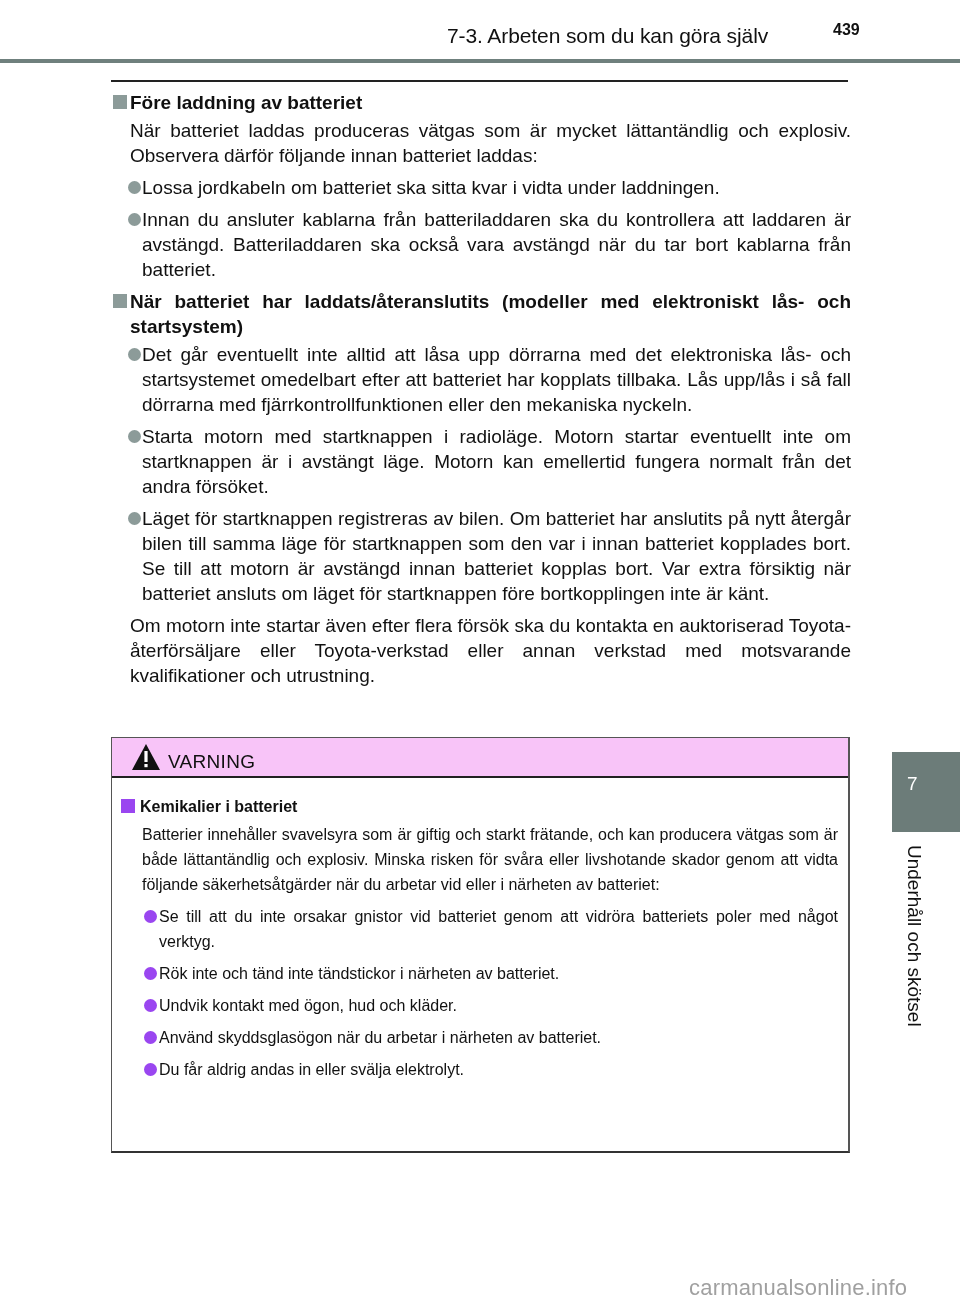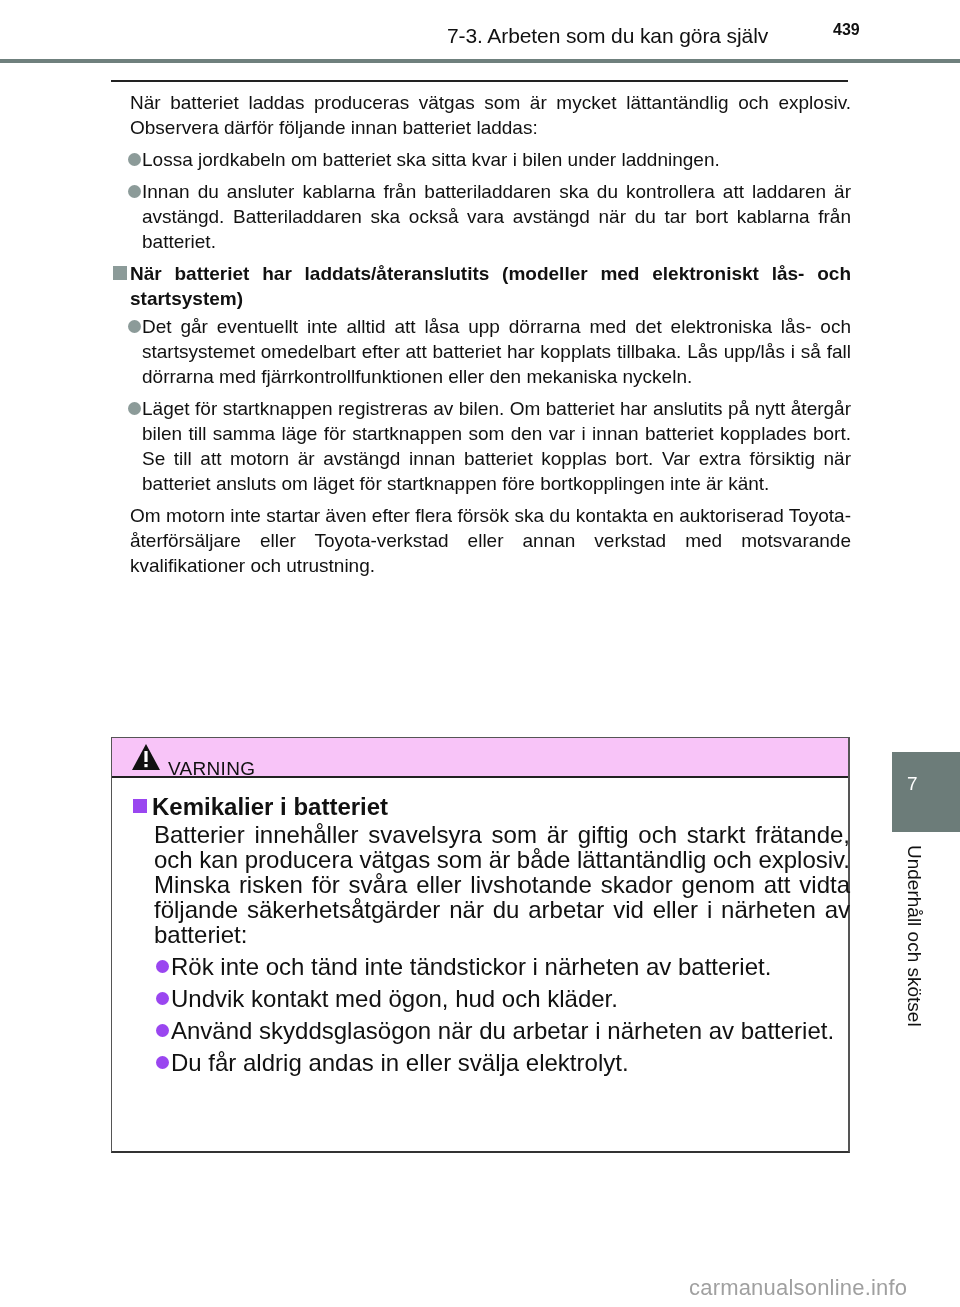--- a/index.html
+++ b/index.html
@@ -58,24 +58,24 @@
       border: 1px solid #555; border-right: 2px solid #555; border-bottom: 2px solid #333;
       background: #fff;
     }
     .warning-header {
       height: 38px; background: #f8c4f8; border-bottom: 2px solid #222; position: relative;
     }
     .warn-icon {
       position: absolute; left: 19px; top: 5px; width: 30px; height: 28px;
     }
     .warn-title {
-      position: absolute; left: 56px; top: 20px; font-size: 19px; color: #111; letter-spacing: 0.3px; text-align: center;
+      position: absolute; left: 56px; top: 13px; font-size: 19px; color: #111; letter-spacing: 0.3px; text-align: center;
     }
     .warning-body {
-      position: absolute; left: 16px; top: 56px; width: 722px; font-size: 24px; line-height: 25px;
+      position: absolute; left: 4px; top: 56px; width: 722px; font-size: 16px; line-height: 25px;
     }
     .w-heading { font-weight: bold; position: relative; padding-left: 24px; margin-bottom: 3px; }
     .w-heading .sq {
       position: absolute; left: 5px; top: 5px; width: 14px; height: 14px; background: #9a46f0;
     }
     .w-para { padding-left: 26px; text-align: justify; margin-bottom: 7px; }
     .w-bullet { position: relative; padding-left: 43px; text-align: justify; margin-bottom: 7px; }
     .w-bullet .dot {
       position: absolute; left: 28px; top: 6px; width: 13px; height: 13px; border-radius: 50%; background: #9a46f0;
     }
@@ -91,37 +91,45 @@
   <span class="page-number">439</span>
   <div class="header-rule"></div>
 </div>
 <div class="thin-rule"></div>
 
 <div class="side-tab"></div>
 <span class="side-tab-number">7</span>
 <span class="side-label">Underhåll och skötsel</span>
 
 <div class="content">
+  <div class="heading">
+    <span class="sq"></span>
+    <span>Före laddning av batteriet</span>
+  </div>
   <div class="para">När batteriet laddas produceras vätgas som är mycket lättantändlig och explosiv. Observera därför följande innan batteriet laddas:</div>
   <div class="bullet">
     <span class="dot"></span>
-    <span>Lossa jordkabeln om batteriet ska sitta kvar i bilen under laddningen.</span>
+    <span>Lossa jordkabeln om batteriet ska sitta kvar i vidta under laddningen.</span>
   </div>
   <div class="bullet">
     <span class="dot"></span>
     <span>Innan du ansluter kablarna från batteriladdaren ska du kontrollera att laddaren är avstängd. Batteriladdaren ska också vara avstängd när du tar bort kablarna från batteriet.</span>
   </div>
 
   <div class="heading">
     <span class="sq"></span>
     <span>När batteriet har laddats/återanslutits (modeller med elektroniskt lås- och startsystem)</span>
   </div>
   <div class="bullet">
     <span class="dot"></span>
     <span>Det går eventuellt inte alltid att låsa upp dörrarna med det elektroniska lås- och startsystemet omedelbart efter att batteriet har kopplats tillbaka. Lås upp/lås i så fall dörrarna med fjärrkontrollfunktionen eller den mekaniska nyckeln.</span>
+  </div>
+  <div class="bullet">
+    <span class="dot"></span>
+    <span>Starta motorn med startknappen i radioläge. Motorn startar eventuellt inte om startknappen är i avstängt läge. Motorn kan emellertid fungera normalt från det andra försöket.</span>
   </div>
   <div class="bullet">
     <span class="dot"></span>
     <span>Läget för startknappen registreras av bilen. Om batteriet har anslutits på nytt återgår bilen till samma läge för startknappen som den var i innan batteriet kopplades bort. Se till att motorn är avstängd innan batteriet kopplas bort. Var extra försiktig när batteriet ansluts om läget för startknappen före bortkopplingen inte är känt.</span>
   </div>
   <div class="para">Om motorn inte startar även efter flera försök ska du kontakta en auktoriserad Toyota-återförsäljare eller Toyota-verkstad eller annan verkstad med motsvarande kvalifikationer och utrustning.</div>
 </div>
 
 <div class="warning-box">
   <div class="warning-header">
@@ -133,20 +141,24 @@
     <span class="warn-title">VARNING</span>
   </div>
   <div class="warning-body">
     <div class="w-heading">
       <span class="sq"></span>
       <span>Kemikalier i batteriet</span>
     </div>
     <div class="w-para">Batterier innehåller svavelsyra som är giftig och starkt frätande, och kan producera vätgas som är både lättantändlig och explosiv. Minska risken för svåra eller livshotande skador genom att vidta följande säkerhetsåtgärder när du arbetar vid eller i närheten av batteriet:</div>
     <div class="w-bullet">
       <span class="dot"></span>
+      <span>Se till att du inte orsakar gnistor vid batteriet genom att vidröra batteriets poler med något verktyg.</span>
+    </div>
+    <div class="w-bullet">
+      <span class="dot"></span>
       <span>Rök inte och tänd inte tändstickor i närheten av batteriet.</span>
     </div>
     <div class="w-bullet">
       <span class="dot"></span>
       <span>Undvik kontakt med ögon, hud och kläder.</span>
     </div>
     <div class="w-bullet">
       <span class="dot"></span>
       <span>Använd skyddsglasögon när du arbetar i närheten av batteriet.</span>
     </div>

